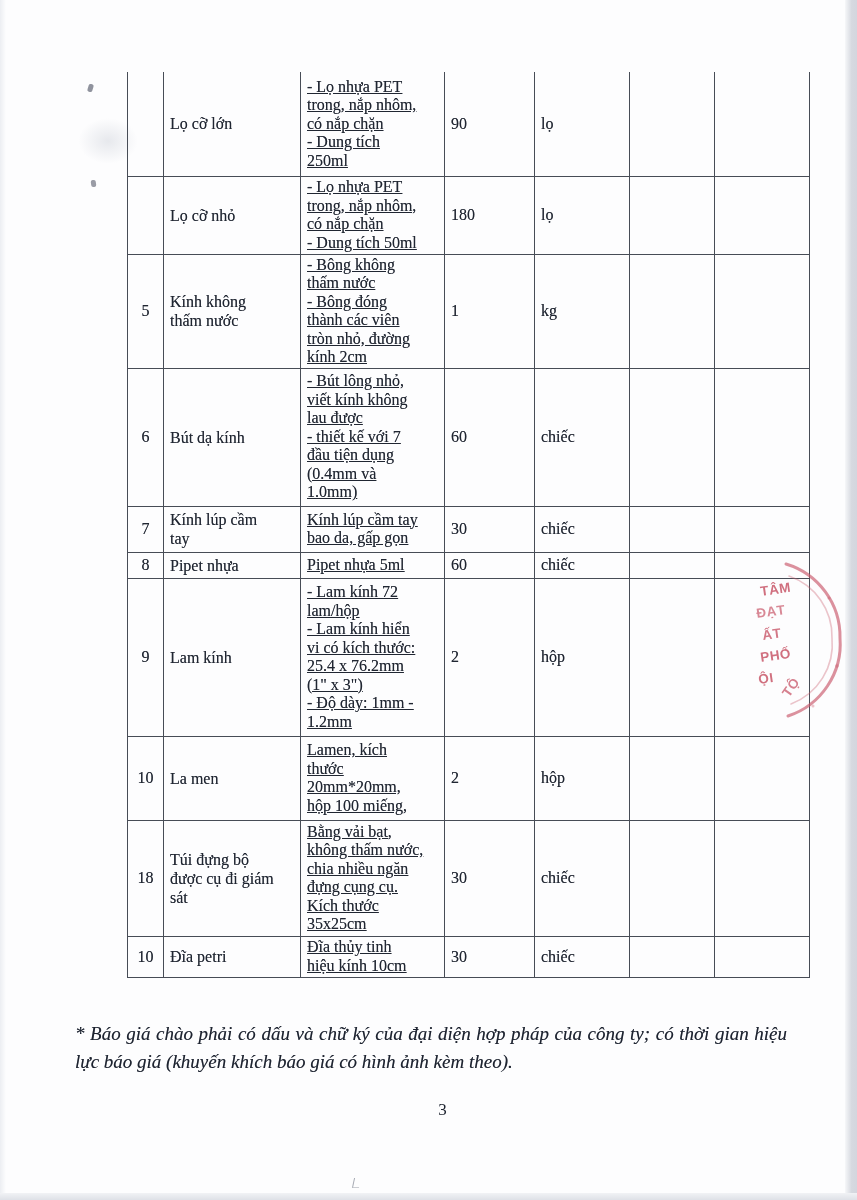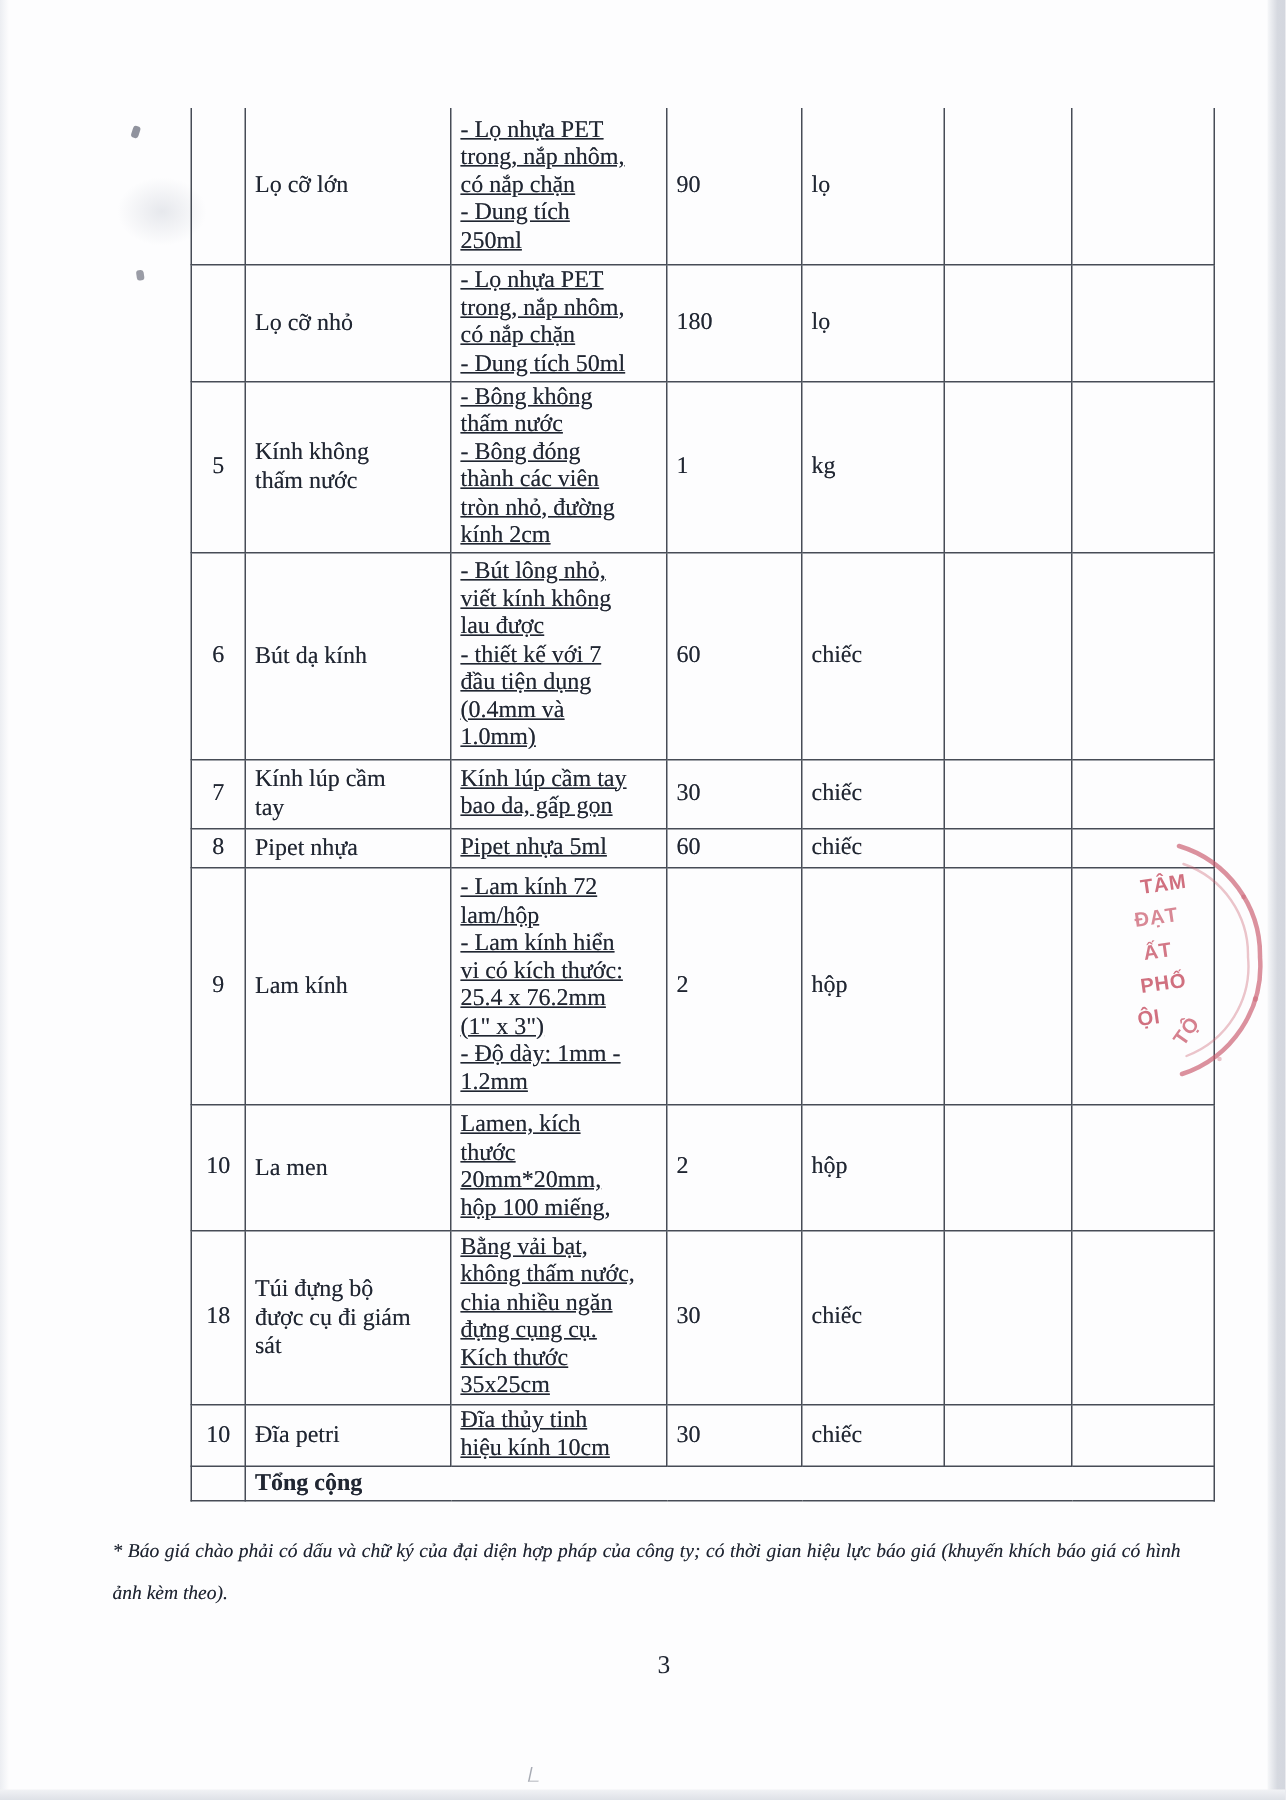--- a/index.html
+++ b/index.html
@@ -38,21 +38,21 @@
   .c-name { line-height:19px; white-space:pre-line; }
   .c-desc { line-height:18.5px; white-space:pre-line; padding-top:2px;text-decoration:underline; }
   .c-qty, .c-unit { text-align:left; padding:1px 2px; }
   .r0{height:104px} .r1{height:78px} .r2{height:111px} .r3{height:138px}
   .r4{height:46px}  .r5{height:26px} .r6{height:158px} .r7{height:84px}
   .r8{height:116px} .r9{height:41px} .r10{height:23px}
   .total-cell { font-weight:bold; font-size:17px; padding-left:8px; }
 
   
   .footnote { position:absolute; left:75px; top:1020px; width:712px;
-    font-style:italic; font-size:13px; line-height:28px; text-align:justify;
+    font-style:italic; font-size:19px; line-height:28px; text-align:justify;
     color:#1d2330; text-shadow:0 0 .4px rgba(29,35,48,.5);font-family:Liberation Serif, serif; }
   .page-number { position:absolute; left:0; top:1100px; width:857px;
     text-align:center; font-size:17px; transform:translateX(14px); }
 
   
   .stamp { position:absolute; left:733px; top:546px; width:124px; height:184px;
     pointer-events:none; }
 </style>
 </head>
 <body>
@@ -200,24 +200,20 @@
       <tr class="r9">
         <td class="c-stt">10</td>
         <td class="c-name">Đĩa petri</td>
         <td class="c-desc">Đĩa thủy tinh
 hiệu kính 10cm</td>
         <td class="c-qty">30</td>
         <td class="c-unit">chiếc</td>
         <td></td>
         <td></td>
       </tr>
-      <tr class="r10">
-        <td class="c-stt"></td>
-        <td class="total-cell" colspan="6">Tổng cộng</td>
-      </tr>
     </tbody>
   </table>
 
   <div class="stamp">
     <svg width="124" height="184" viewBox="0 0 124 184">
       <g stroke="#c9586a" fill="none" stroke-linecap="round">
         <path d="M 53 18 A 76 76 0 0 1 107 92 A 76 76 0 0 1 55 170" stroke-width="3" opacity="0.65"></path>
         <path d="M 56 30 A 64 64 0 0 1 99 92 A 64 64 0 0 1 58 158" stroke-width="1.6" opacity="0.35"></path>
       </g>
       <g font-family="Liberation Sans, sans-serif" font-weight="bold" font-size="13.5" fill="#c9586a" letter-spacing="0.5">

